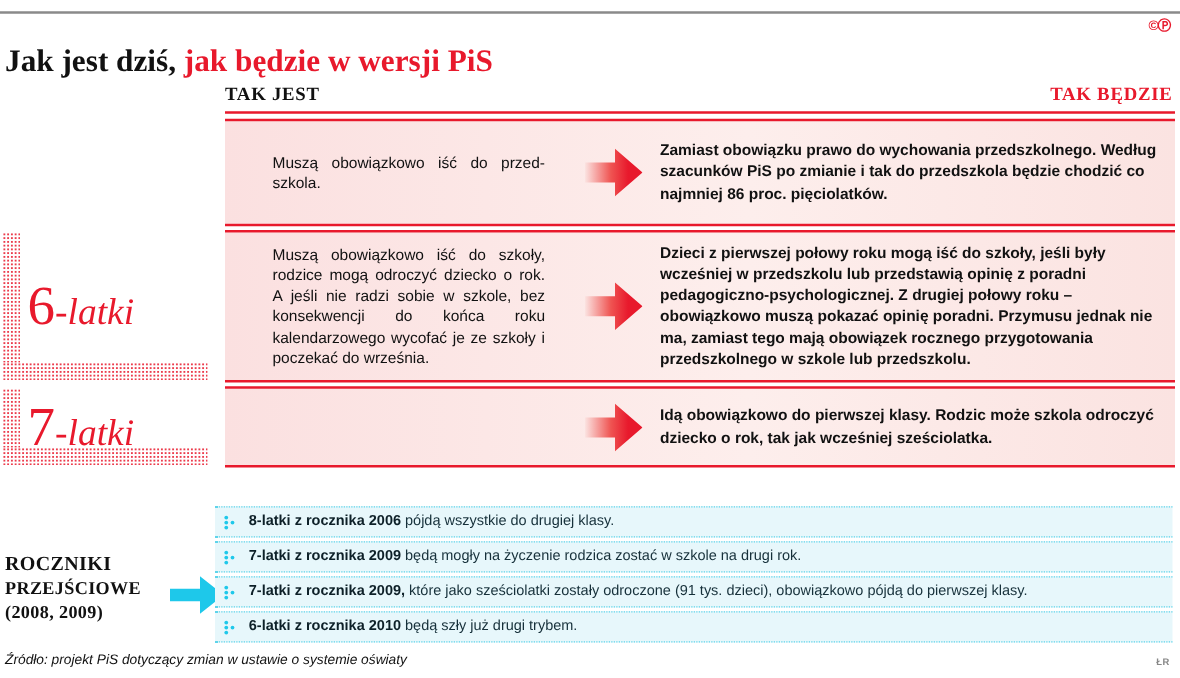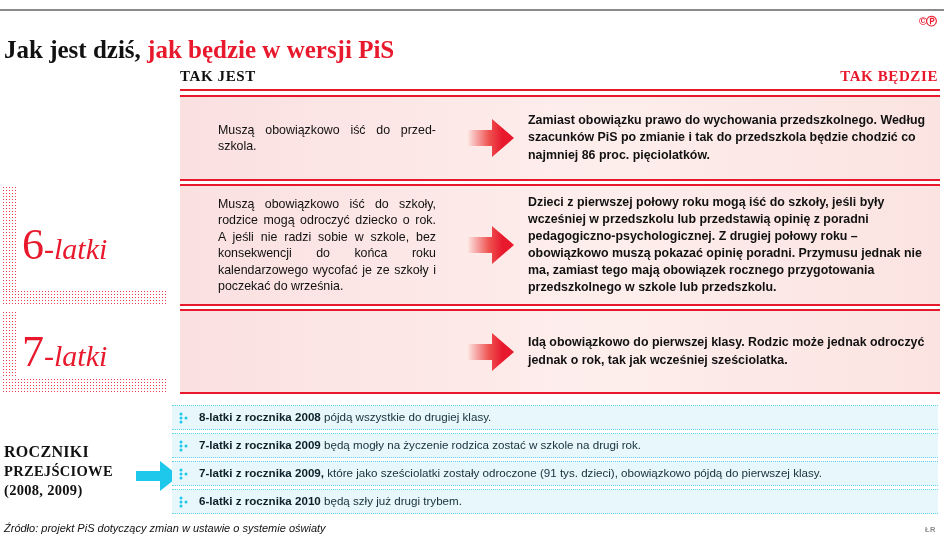--- a/index.html
+++ b/index.html
@@ -300,39 +300,39 @@
                 <stop offset="75%" stop-color="#e8192c"></stop>
               </linearGradient>
             </defs>
             <path d="M0,12 L24,12 L24,1 L46,20 L24,39 L24,28 L0,28 Z" fill="url(#ag1)"></path>
           </svg></div>
         <div class="cell-will">
           <p>Dzieci z pierwszej połowy roku mogą iść do szkoły, jeśli były wcześniej w przedszkolu lub przedstawią opinię z poradni pedagogiczno-psychologicznej. Z drugiej połowy roku – obowiązkowo muszą pokazać opinię poradni. Przymusu jednak nie ma, zamiast tego mają obowiązek rocznego przygotowania przedszkolnego w szkole lub przedszkolu.</p>
         </div>
       </div>
     </div>
-    <div class="row" style="top: 309px; height: 85px;">
+    <div class="row" style="top: 309px; height: 65px;">
       <div class="age-block">
         <div class="age-deco-left"></div>
         <div class="age-deco-bottom"></div>
         <div class="age-text"><span class="num">7</span><span class="suffix">-latki</span></div>
       </div>
       <div class="panel">
         <div class="arrow-red"><svg viewBox="0 0 46 40" width="46" height="40" aria-hidden="true">
             <defs>
               <linearGradient id="ag2" x1="0" y1="0" x2="1" y2="0">
                 <stop offset="0%" stop-color="#fbe3e1"></stop>
                 <stop offset="45%" stop-color="#ef5452"></stop>
                 <stop offset="75%" stop-color="#e8192c"></stop>
               </linearGradient>
             </defs>
             <path d="M0,12 L24,12 L24,1 L46,20 L24,39 L24,28 L0,28 Z" fill="url(#ag2)"></path>
           </svg></div>
         <div class="cell-will">
-          <p>Idą obowiązkowo do pierwszej klasy. Rodzic może jednak odroczyć jednak o rok, tak jak wcześniej sześciolatka.</p>
+          <p>Idą obowiązkowo do pierwszej klasy. Rodzic może szkola odroczyć dziecko o rok, tak jak wcześniej sześciolatka.</p>
         </div>
       </div>
     </div>
   </div>
 
 <div class="trans-label">
   <div class="l1">Roczniki</div>
   <div>przejściowe</div>
   <div>(2008, 2009)</div>
 </div>
@@ -344,21 +344,21 @@
 </div>
 
 <div class="trans-list" id="trans-list">
     <div class="trans-item">
       <span class="bullet-cyan"><svg viewBox="0 0 16 16" width="16" height="16" aria-hidden="true">
           <circle cx="3" cy="4" r="1.5" fill="#1ec8ea"></circle>
           <circle cx="3" cy="12" r="1.5" fill="#1ec8ea"></circle>
           <circle cx="8" cy="8" r="1.5" fill="#1ec8ea"></circle>
           <circle cx="3" cy="8" r="1.5" fill="#1ec8ea"></circle>
         </svg></span>
-      <p><b>8-latki z rocznika 2008</b><span> pójdą wszystkie do drugiej klasy.</span></p>
+      <p><b>8-latki z rocznika 2006</b><span> pójdą wszystkie do drugiej klasy.</span></p>
     </div>
     <div class="trans-item">
       <span class="bullet-cyan"><svg viewBox="0 0 16 16" width="16" height="16" aria-hidden="true">
           <circle cx="3" cy="4" r="1.5" fill="#1ec8ea"></circle>
           <circle cx="3" cy="12" r="1.5" fill="#1ec8ea"></circle>
           <circle cx="8" cy="8" r="1.5" fill="#1ec8ea"></circle>
           <circle cx="3" cy="8" r="1.5" fill="#1ec8ea"></circle>
         </svg></span>
       <p><b>7-latki z rocznika 2009</b><span> będą mogły na życzenie rodzica zostać w szkole na drugi rok.</span></p>
     </div>

